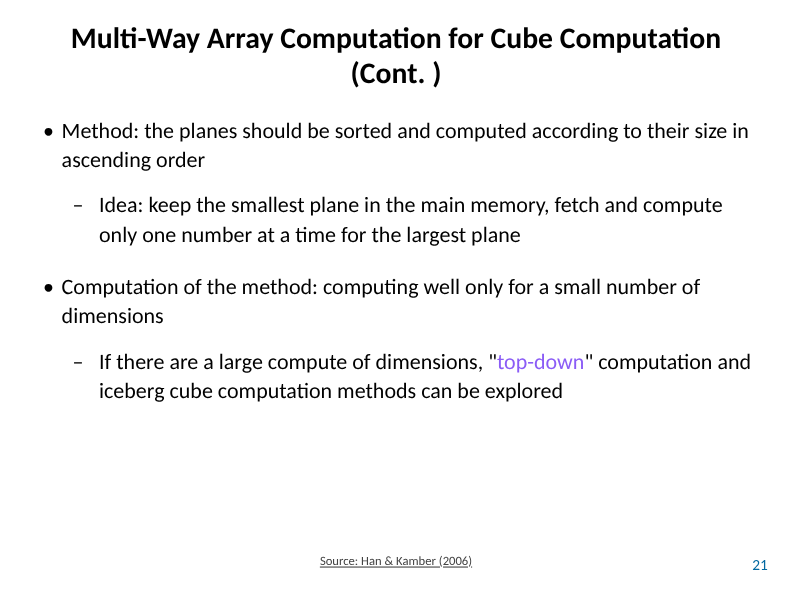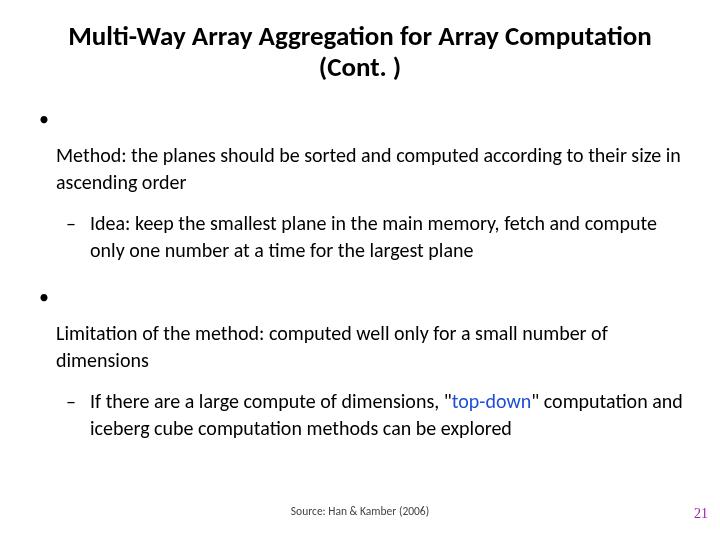--- a/index.html
+++ b/index.html
@@ -2,50 +2,50 @@
 <html><head>
 <meta charset="utf-8">
 <style>
   * { margin: 0; padding: 0; box-sizing: border-box; }
   html, body { width: 720px; height: 540px; background: #fff; font-family: Calibri, "Segoe UI", Arial, sans-serif; color: #000; }
   .slide { width: 720px; height: 540px; position: relative; padding: 20px 32px 0 32px; }
   .title { text-align: center; font-weight: 700; font-size: 27px; line-height: 1.15; margin: 0 28px 24px 28px; }
   .bullets { font-size: 20px; line-height: 1.35; }
   .b1 { display: flex; margin-bottom: 14px; }
   .b1 .marker { width: 24px; flex: 0 0 24px; text-align: center; }
-  .b1 .text { flex: 1; margin-top: 36px; }
+  .b1 .text { flex: 1; }
   .b2 { display: flex; margin: 0 0 20px 34px; }
   .b2 .marker { width: 24px; flex: 0 0 24px; text-align: left; }
   .b2 .text { flex: 1; }
-  .hl { color: #1d4ed8; }
-  .source { position: absolute; left: 0; right: 0; bottom: 22px; text-align: center; font-size: 11.5px; color: #444; }
-  .pagenum { position: absolute; right: 12px; bottom: 18px; font-size: 14px; color: #a21caf; font-family: Liberation Serif, serif; }
+  .hl { color: #8b5cf6; }
+  .source { position: absolute; left: 0; right: 0; bottom: 22px; text-align: center; font-size: 11.5px; color: #444; text-decoration: underline; }
+  .pagenum { position: absolute; right: 22px; bottom: 18px; font-size: 14px; color: #0369a1; }
 </style>
 </head>
 <body>
 
 <div class="slide">
 
-  <h1 class="title">Multi-Way Array Aggregation for Array Computation (Cont. )</h1>
+  <h1 class="title">Multi-Way Array Computation for Cube Computation (Cont. )</h1>
 
   <div class="bullets">
 
     <div class="b1">
       <div class="marker">•</div>
       <div class="text">Method: the planes should be sorted and computed according to their size in ascending order</div>
     </div>
 
     <div class="b2">
       <div class="marker">–</div>
       <div class="text">Idea: keep the smallest plane in the main memory, fetch and compute only one number at a time for the largest plane</div>
     </div>
 
     <div class="b1">
       <div class="marker">•</div>
-      <div class="text">Limitation of the method: computed well only for a small number of dimensions</div>
+      <div class="text">Computation of the method: computing well only for a small number of dimensions</div>
     </div>
 
     <div class="b2">
       <div class="marker">–</div>
       <div class="text">
         <span>If there are a large compute of dimensions, "</span><span class="hl">top-down</span><span>" computation and iceberg cube computation methods can be explored</span>
       </div>
     </div>
 
   </div>

